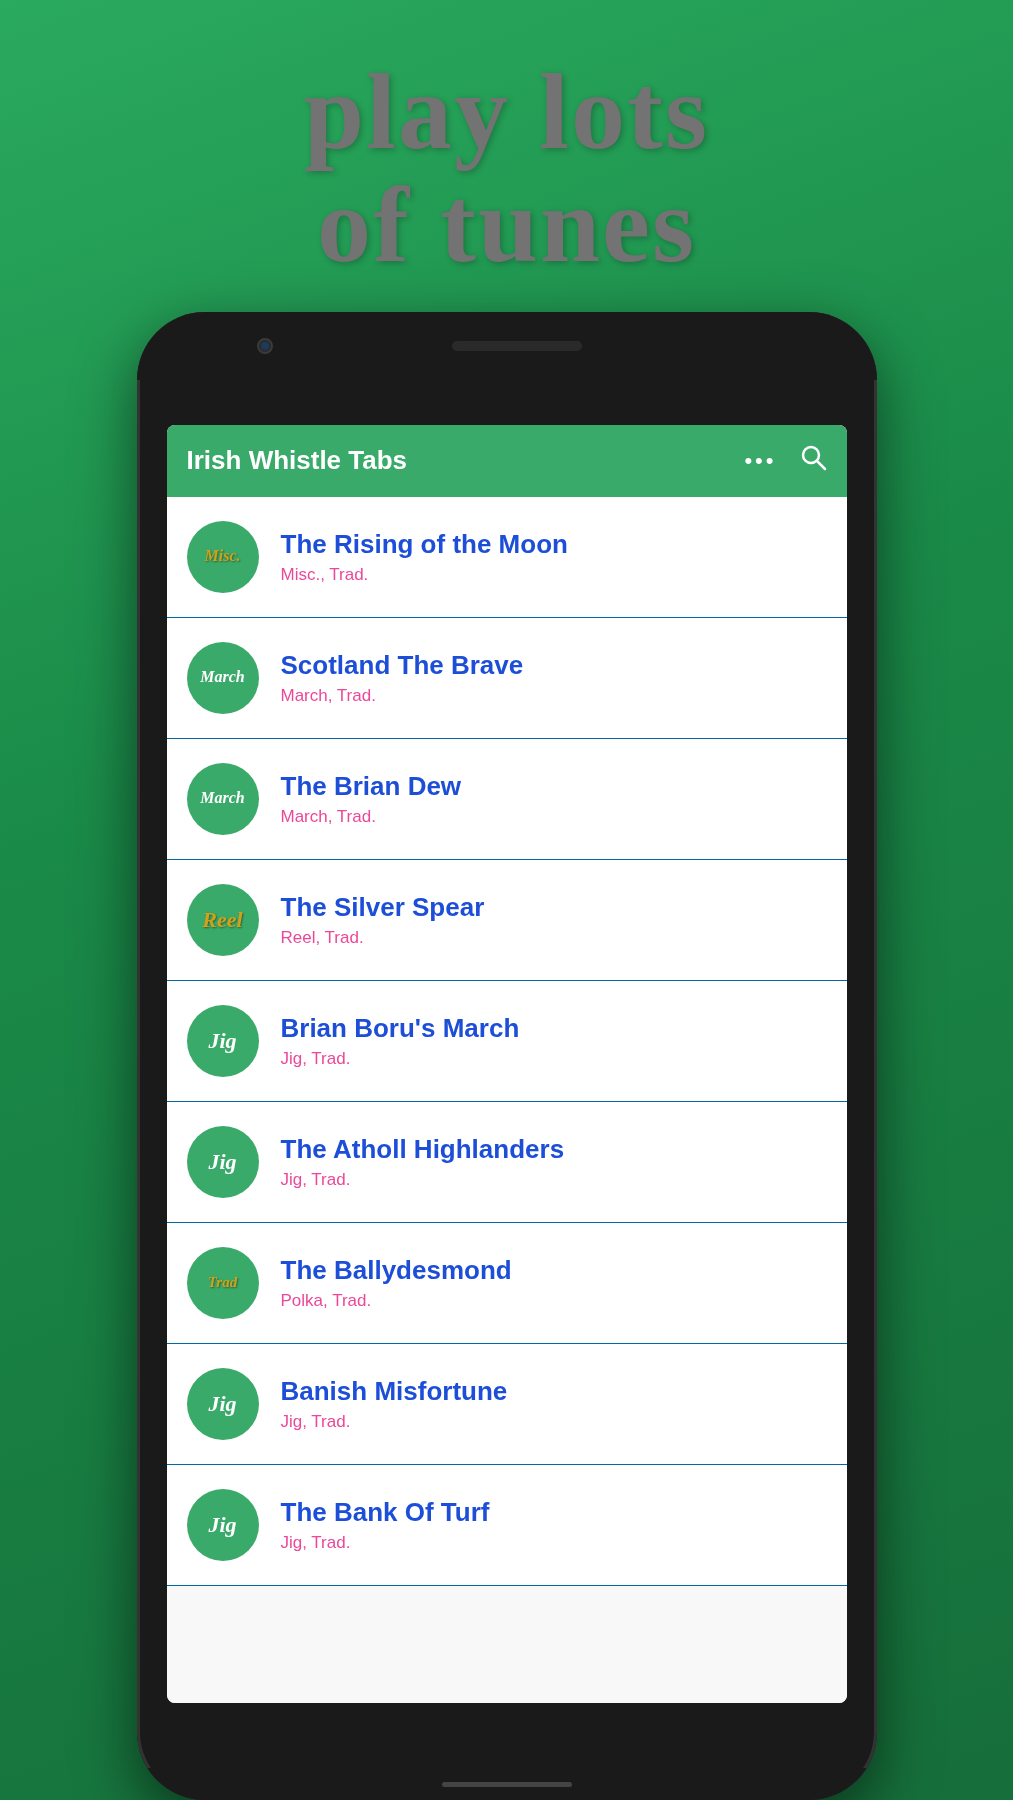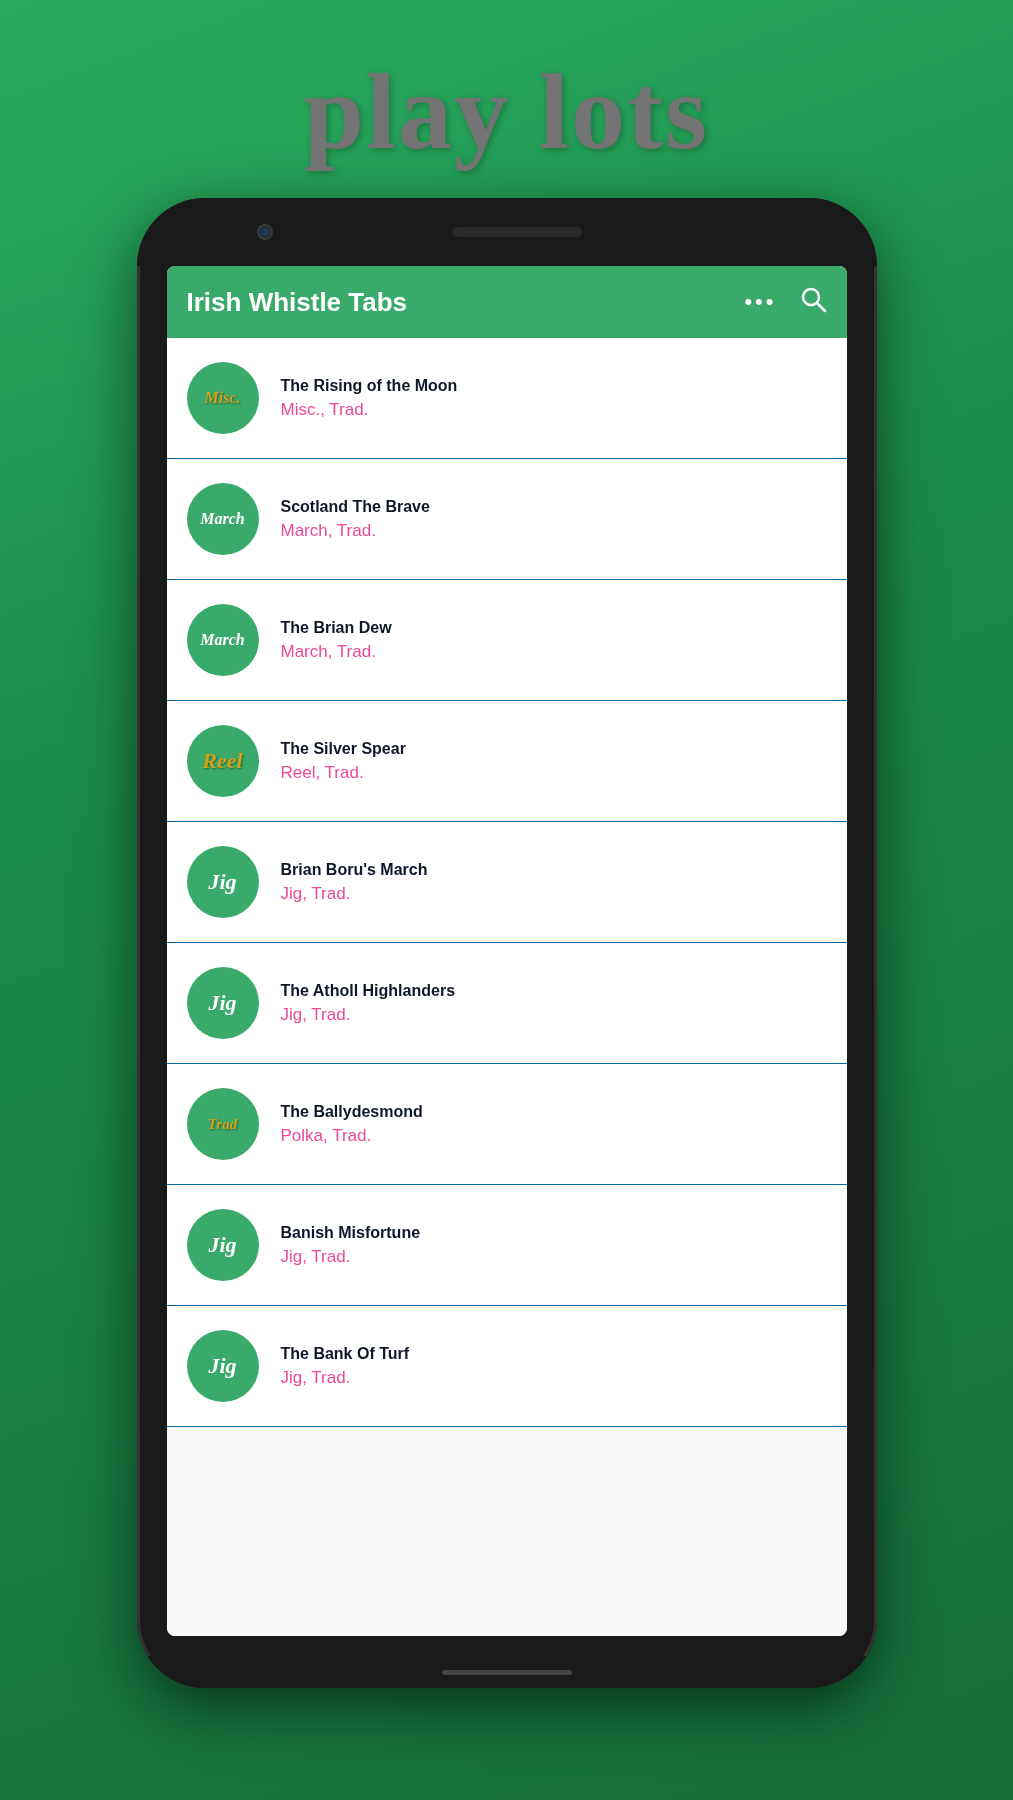--- a/index.html
+++ b/index.html
@@ -36,20 +36,21 @@
       width: 740px;
       height: 1490px;
       background: #1a1a1a;
       border-radius: 68px;
       position: relative;
       box-shadow: 0 20px 60px rgba(0,0,0,0.55), inset 0 0 0 3px #333;
       display: flex;
       flex-direction: column;
       align-items: center;
       overflow: hidden;
+      gap: 45px;
     }
 
     
     .phone-top-bar {
       width: 100%;
       height: 68px;
       background: #1a1a1a;
       border-radius: 68px 68px 0 0;
       display: flex;
       align-items: center;
@@ -171,23 +172,23 @@
     .tune-avatar-text.gold-text {
       color: #d4a017;
       text-shadow: 1px 1px 2px rgba(0,0,0,0.4);
     }
 
     .tune-info {
       display: flex;
       flex-direction: column;
     }
     .tune-name {
-      font-size: 16px;
+      font-size: 26px;
       font-weight: bold;
-      color: #0f172a;
+      color: #1d4ed8;
       margin-bottom: 5px;
     }
     .tune-meta {
       font-size: 17px;
       color: #ec4899;
     }
 
     .phone-bottom {
       width: 100%;
       height: 32px;
@@ -204,20 +205,21 @@
       background: #444;
       border-radius: 3px;
     }
   </style>
 </head>
 <body>
 
 <div class="hero-title">
   <h1>
     <span>play lots</span><br>
+    <span>of tunes</span>
   </h1>
 </div>
 
 <div class="phone-shell">
 
   <div class="phone-top-bar">
     <div class="phone-camera"></div>
     <div class="phone-speaker"></div>
   </div>
 

